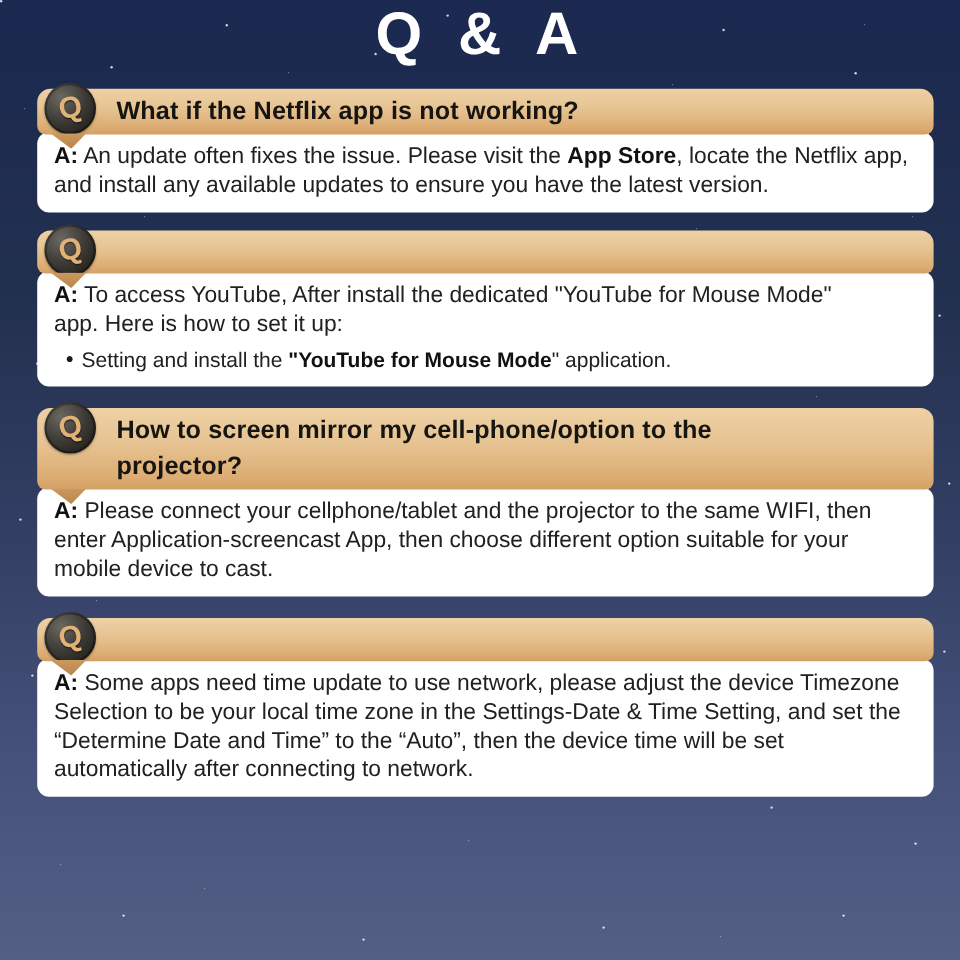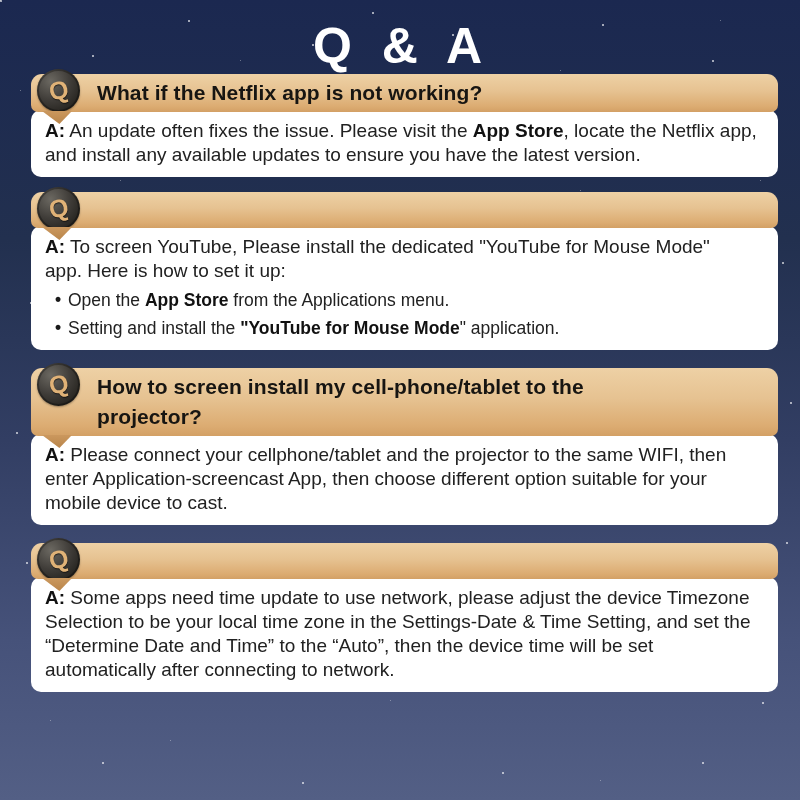--- a/index.html
+++ b/index.html
@@ -19,21 +19,21 @@
     16px 432px #fff,790px 402px #fff,26px 562px #fff,786px 542px #fff,62px 642px #fff,
     742px 602px #fff,202px 604px #fff,422px 602px #fff,642px 672px #fff,102px 762px #fff,
     302px 782px #fff,502px 772px #fff,702px 762px #fff,762px 702px #fff,362px 130px #fff;}
   .star-b{width:1px;height:1px;opacity:.45;top:0;left:0;
     box-shadow:580px 190px #fff,680px 330px #fff,130px 400px #fff,700px 480px #fff,50px 720px #fff,
     240px 60px #fff,410px 160px #fff,560px 70px #fff,330px 250px #fff,760px 180px #fff,
     20px 90px #fff,120px 180px #fff,470px 120px #fff,630px 100px #fff,720px 20px #fff,
     170px 740px #fff,390px 700px #fff,600px 780px #fff,80px 500px #fff,770px 640px #fff;}
 
   .page-title{
-    margin:0;padding-top:18px;
+    margin:0;
     text-align:center;
     font-size:50px;line-height:56px;
     font-weight:bold;color:#ffffff;
     letter-spacing:5px;word-spacing:6px;
   }
   .content{position:absolute;left:31px;top:74px;width:747px;}
 
   .qa-card{position:relative;margin-bottom:15px;}
   .qa-card.gap-lg{margin-bottom:18px;}
 
@@ -125,36 +125,35 @@
     </section>
 
     <section class="qa-card gap-lg">
       <div class="qa-header">
         <div class="q-badge">
           <span class="q-letter">Q</span>
         </div>
         <div class="q-tail"></div>
       </div>
       <div class="qa-body">
-        <p class="answer"><b>A:</b><span> To screen YouTube, Please install the dedicated "YouTube for Mouse Mode"
+        <p class="answer"><b>A:</b><span> To access YouTube, After install the dedicated "YouTube for Mouse Mode"
 app. Here is how to set it up:</span></p>
         <ul class="steps">
-          <li class="step"><span>Open the </span><b>App Store</b><span> from the Applications menu.</span></li>
           <li class="step"><span>Setting and install the </span><b>"YouTube for Mouse Mode</b><span>" application.</span></li>
         </ul>
       </div>
     </section>
 
     <section class="qa-card gap-lg">
       <div class="qa-header">
         <div class="q-badge">
           <span class="q-letter">Q</span>
         </div>
         <div class="q-tail"></div>
-        <h2 class="question">How to screen install my cell-phone/tablet to the
+        <h2 class="question">How to screen mirror my cell-phone/option to the
 projector?</h2>
       </div>
       <div class="qa-body">
         <p class="answer"><b>A:</b><span> Please connect your cellphone/tablet and the projector to the same WIFI, then
 enter Application-screencast App, then choose different option suitable for your
 mobile device to cast.</span></p>
       </div>
     </section>
 
     <section class="qa-card">

